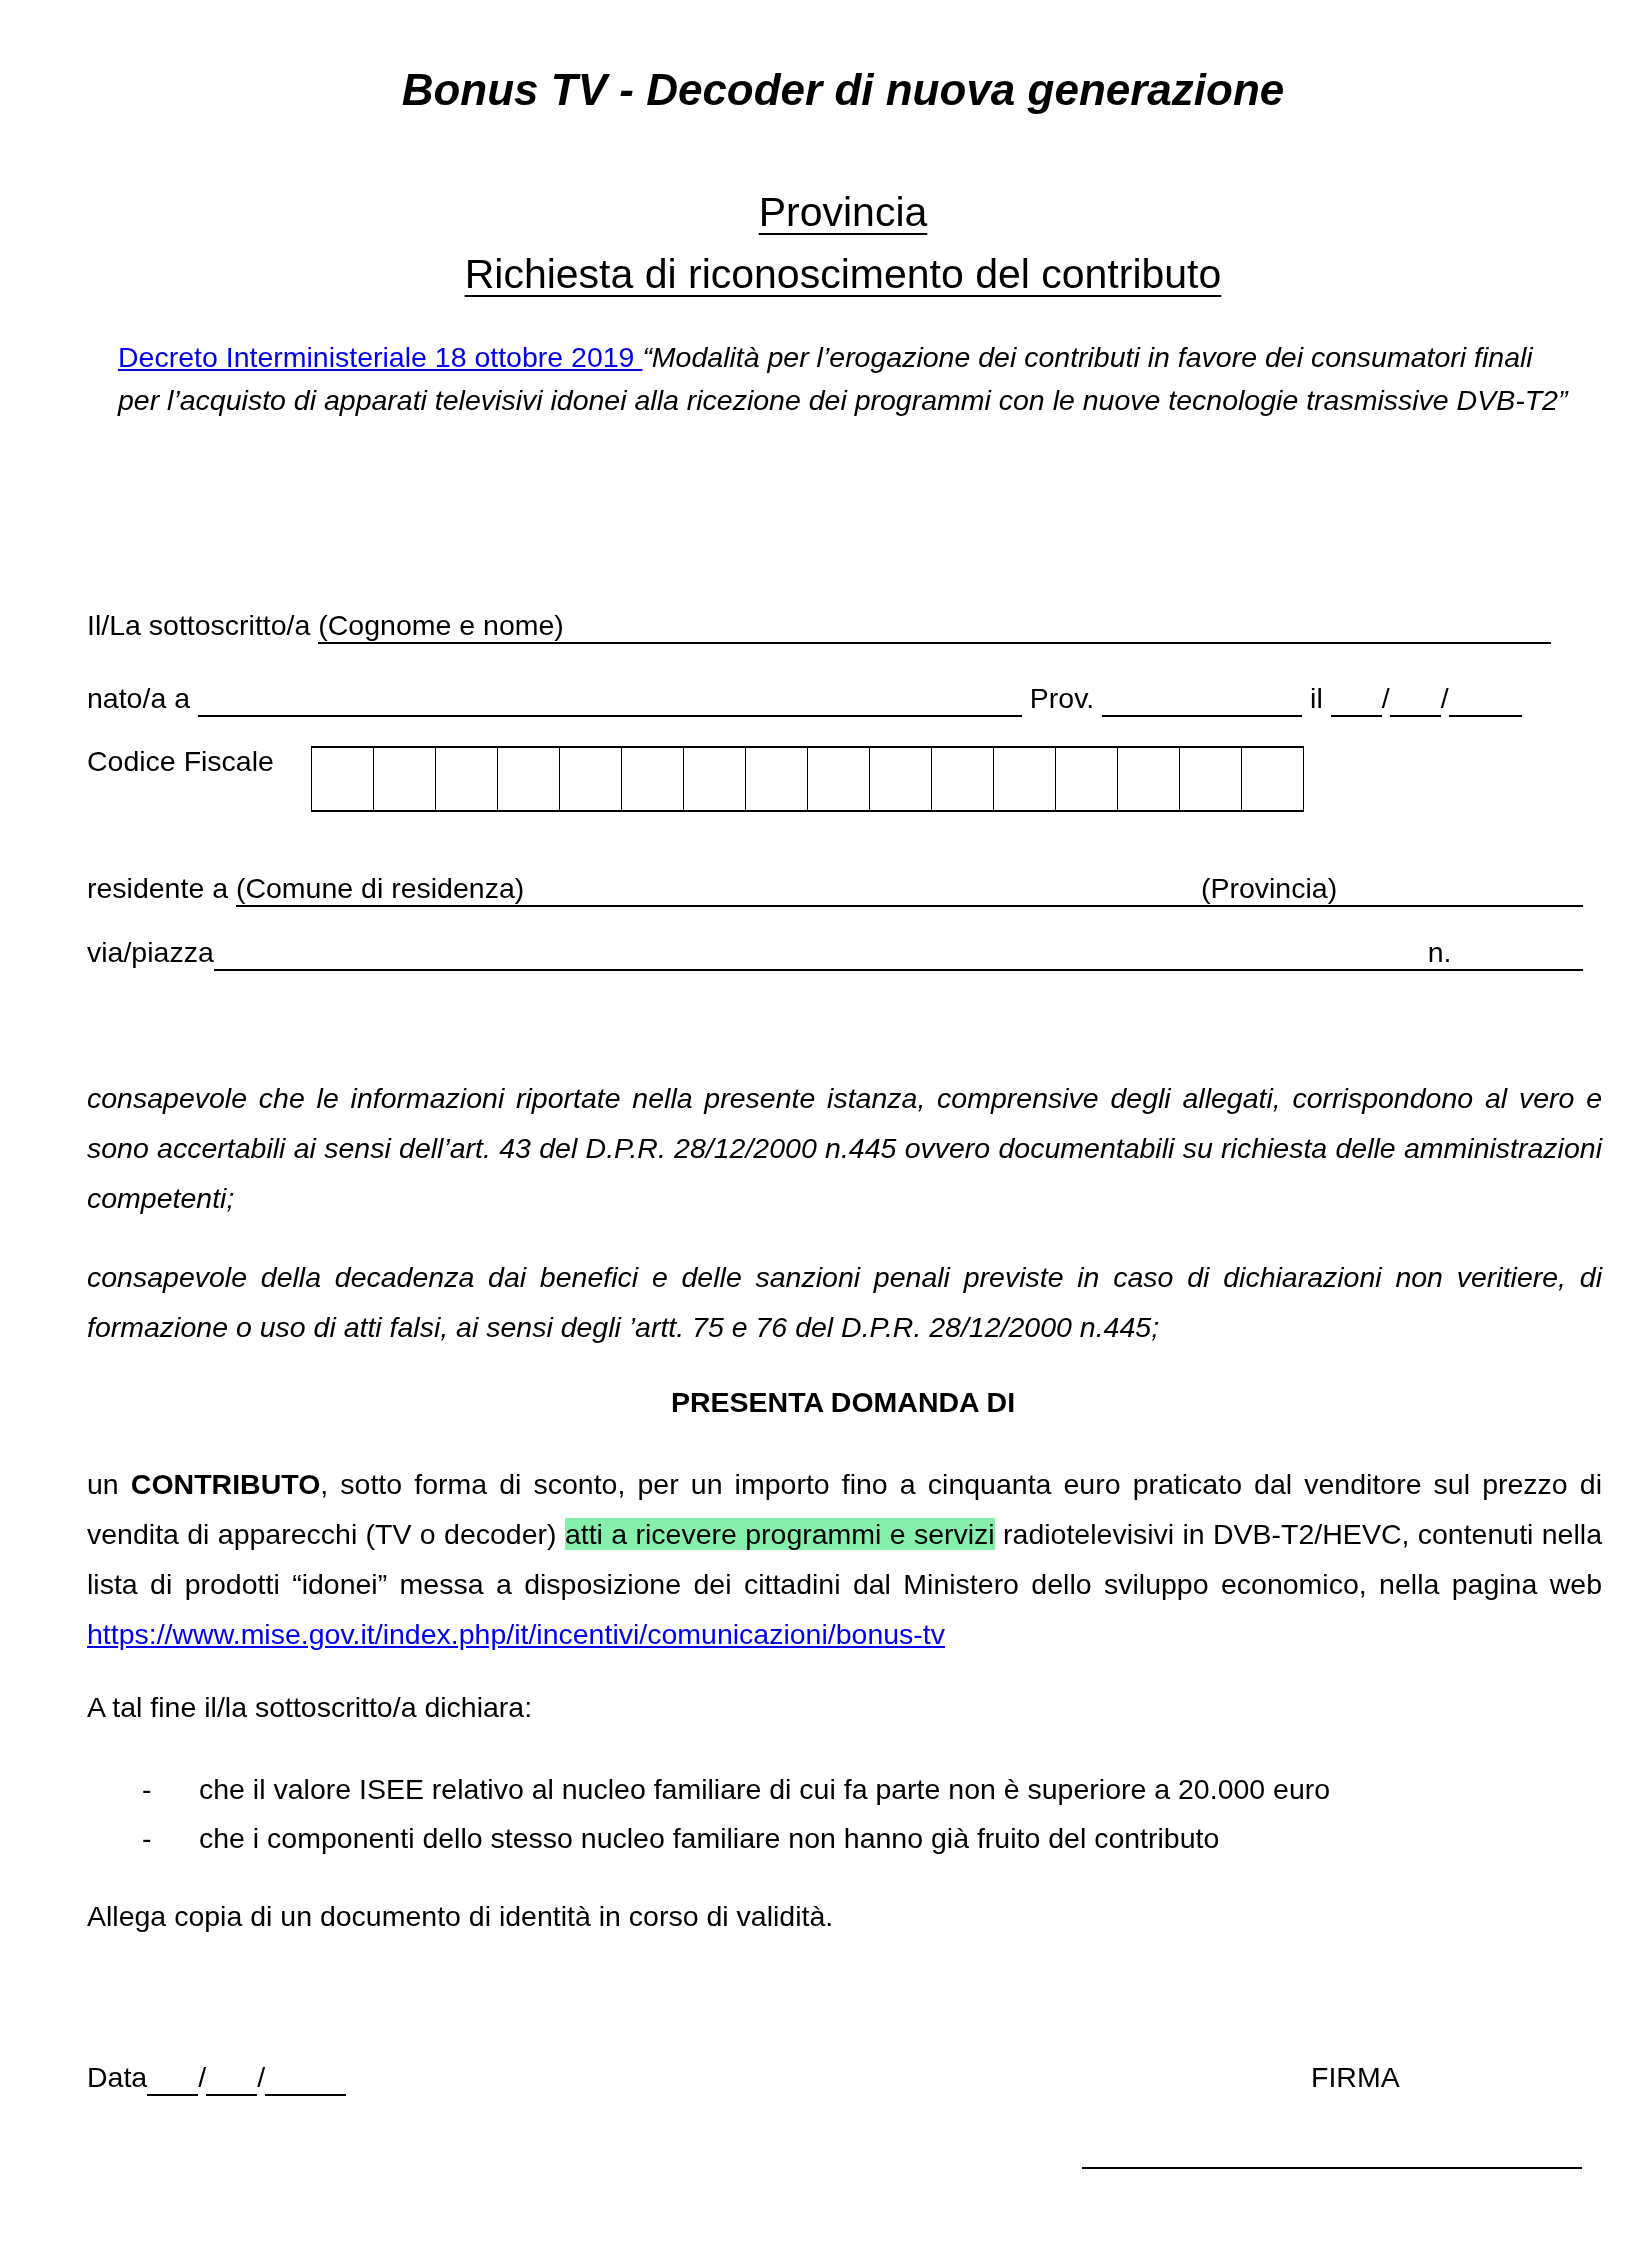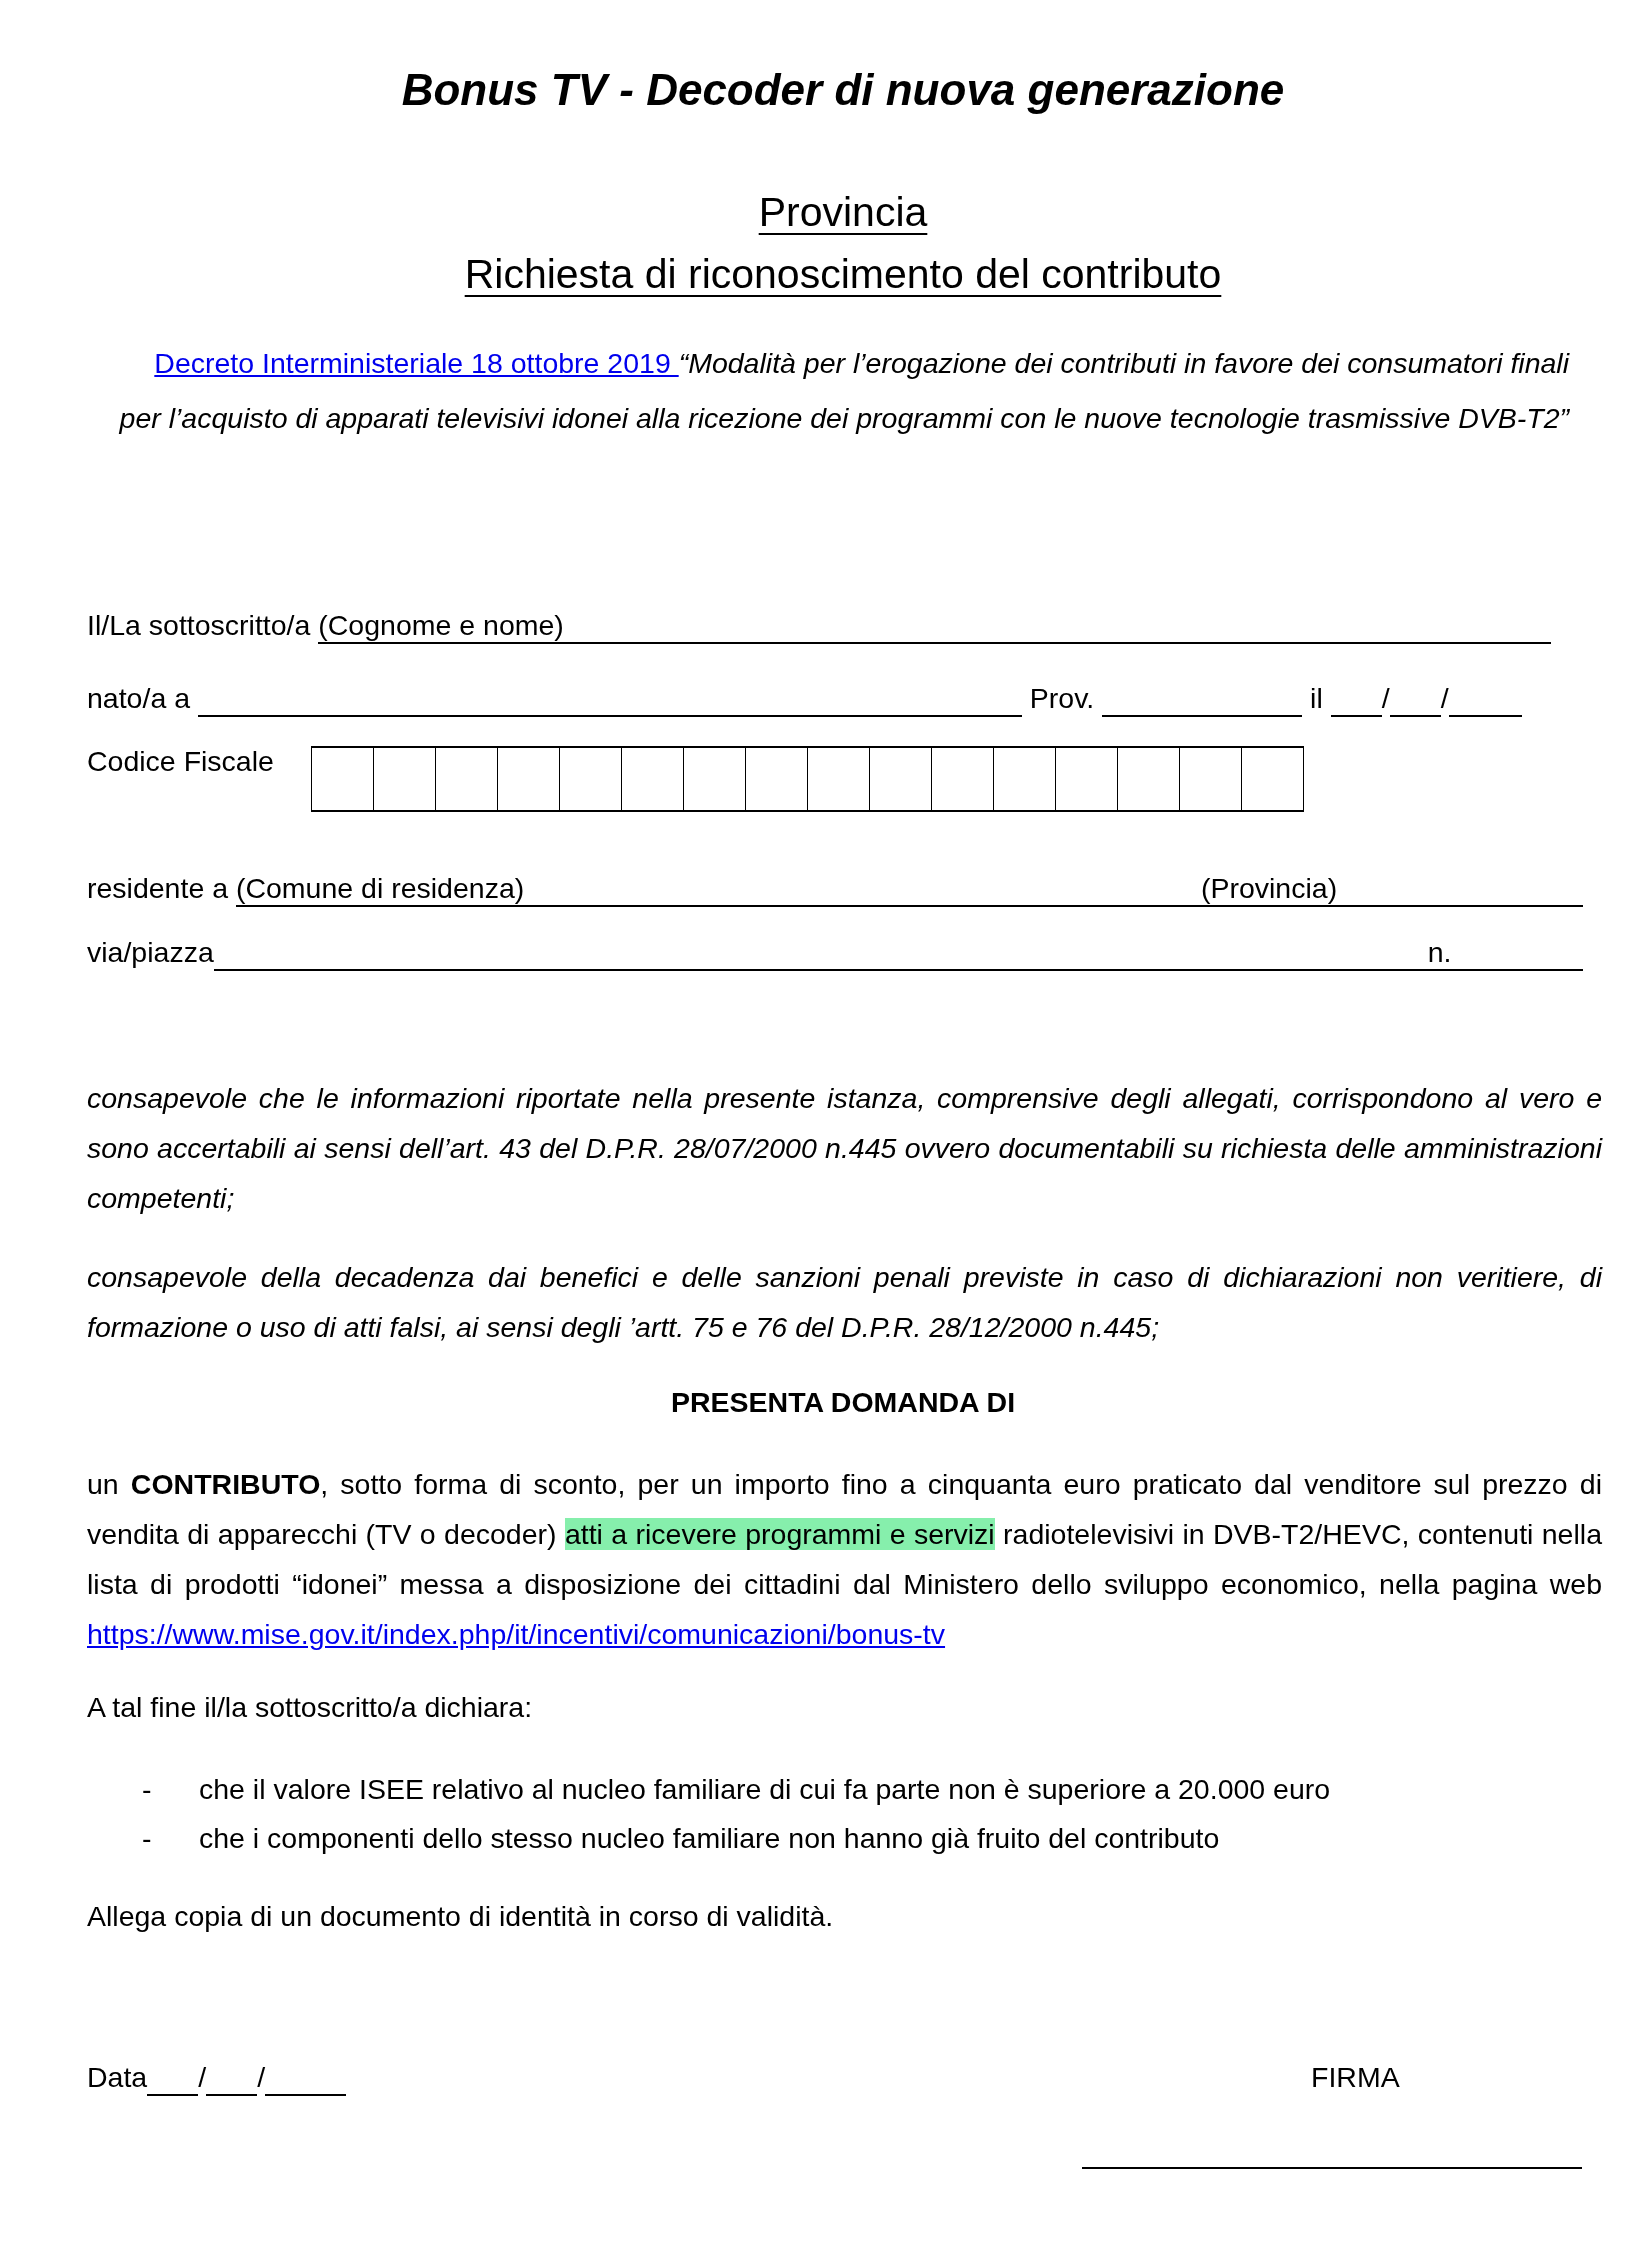--- a/index.html
+++ b/index.html
@@ -2,21 +2,21 @@
 <html style="font-size:13px"><head>
 <meta charset="utf-8">
 <style>
   html, body { margin:0; padding:0; background:#ffffff; }
   body { width:1646px; height:2250px; position:relative; overflow:hidden;
          font-family:"Liberation Sans", sans-serif; color:#000; }
   .abs { position:absolute; white-space:nowrap;margin-left:20px; }
   .title { left:0; width:1646px; text-align:center; top:65px; font-size:44px; font-weight:bold; font-style:italic; }
   .sub { left:0; width:1646px; text-align:center; font-size:41px; }
   .sub span { text-decoration:underline; text-decoration-thickness:2.4px; text-underline-offset:6.5px; }
-  .decree { left:98px; width:1451px; text-align:right; top:336px; font-size:28.5px; line-height:55px; white-space:normal; }
+  .decree { left:98px; width:1451px; text-align:left; top:336px; font-size:28.5px; line-height:43px; white-space:normal; }
   .decree a { color:#0000ee; text-decoration:underline; font-style:normal; }
   .decree i { font-style:italic; }
   .line { font-size:28.5px; }
   .ul { display:inline-block; border-bottom:2.4px solid #000; vertical-align:baseline; }
   .cf-grid { position:absolute; left:311px; top:746px; display:flex; border-top:2.4px solid #000; border-bottom:2.4px solid #000; border-left:1.2px solid #000; }
   .cf-cell { width:61px; height:62px; border-right:1.2px solid #000; }
   .para { left:67px; width:1515px; font-size:28.5px; line-height:50px; white-space:normal; }
   .ital { font-style:italic; }
   .just { text-align:justify; text-align-last:left; }
   .center-b { left:0; width:1646px; text-align:center; font-size:28.5px; font-weight:bold; }
@@ -68,21 +68,21 @@
   </div>
 
 <div class="abs line" style="left:67px; top:872px;">
   <span>residente a </span><span class="ul" style="width:1347px; position:relative;"><span>(Comune di residenza)</span><span style="position:absolute; left:965px;">(Provincia)</span></span>
 </div>
 
 <div class="abs line" style="left:67px; top:936px;">
   <span>via/piazza</span><span class="ul" style="width:1369px; position:relative;">&nbsp;<span style="position:absolute; left:1214px;">n.</span></span>
 </div>
 
-<div class="abs para ital just" style="top:1073px;">consapevole che le informazioni riportate nella presente istanza, comprensive degli allegati, corrispondono al vero e sono accertabili ai sensi dell’art. 43 del D.P.R. 28/07/2000 n.445 ovvero documentabili su richiesta delle amministrazioni competenti;</div>
+<div class="abs para ital just" style="top:1073px;">consapevole che le informazioni riportate nella presente istanza, comprensive degli allegati, corrispondono al vero e sono accertabili ai sensi dell’art. 43 del D.P.R. 28/12/2000 n.445 ovvero documentabili su richiesta delle amministrazioni competenti;</div>
 <div class="abs para ital just" style="top:1252px;">consapevole della decadenza dai benefici e delle sanzioni penali previste in caso di dichiarazioni non veritiere, di formazione o uso di atti falsi, ai sensi degli ’artt. 75 e  76 del D.P.R. 28/12/2000 n.445;</div>
 
 <div class="abs center-b" style="top:1386px;">PRESENTA DOMANDA DI</div>
 
 <div class="abs para just" style="top:1459px;">
   <span>un </span><b>CONTRIBUTO</b><span>, sotto forma di sconto, per un importo fino a cinquanta euro praticato dal venditore sul prezzo di vendita di apparecchi (TV o decoder) </span><span class="hl">atti a ricevere programmi e servizi</span><span> radiotelevisivi in DVB-T2/HEVC, contenuti nella lista di prodotti “idonei” messa a disposizione dei cittadini dal Ministero dello sviluppo economico, nella pagina web </span><a>https://www.mise.gov.it/index.php/it/incentivi/comunicazioni/bonus-tv</a>
 </div>
 
 <div class="abs line" style="left:67px; top:1691px;">A tal fine il/la sottoscritto/a dichiara:</div>
 

